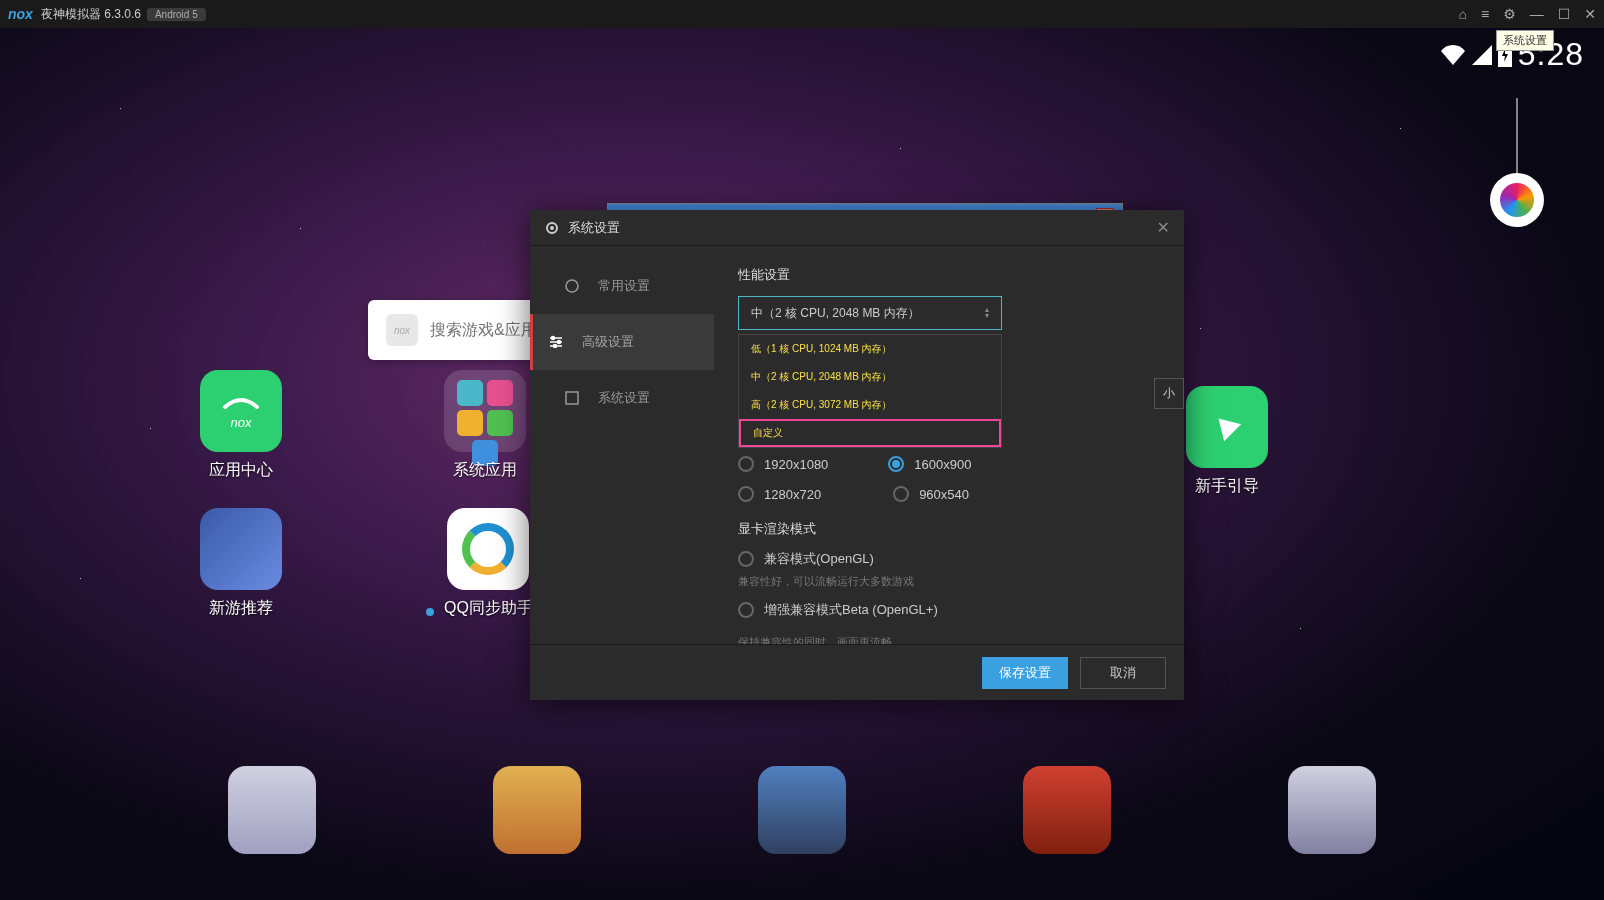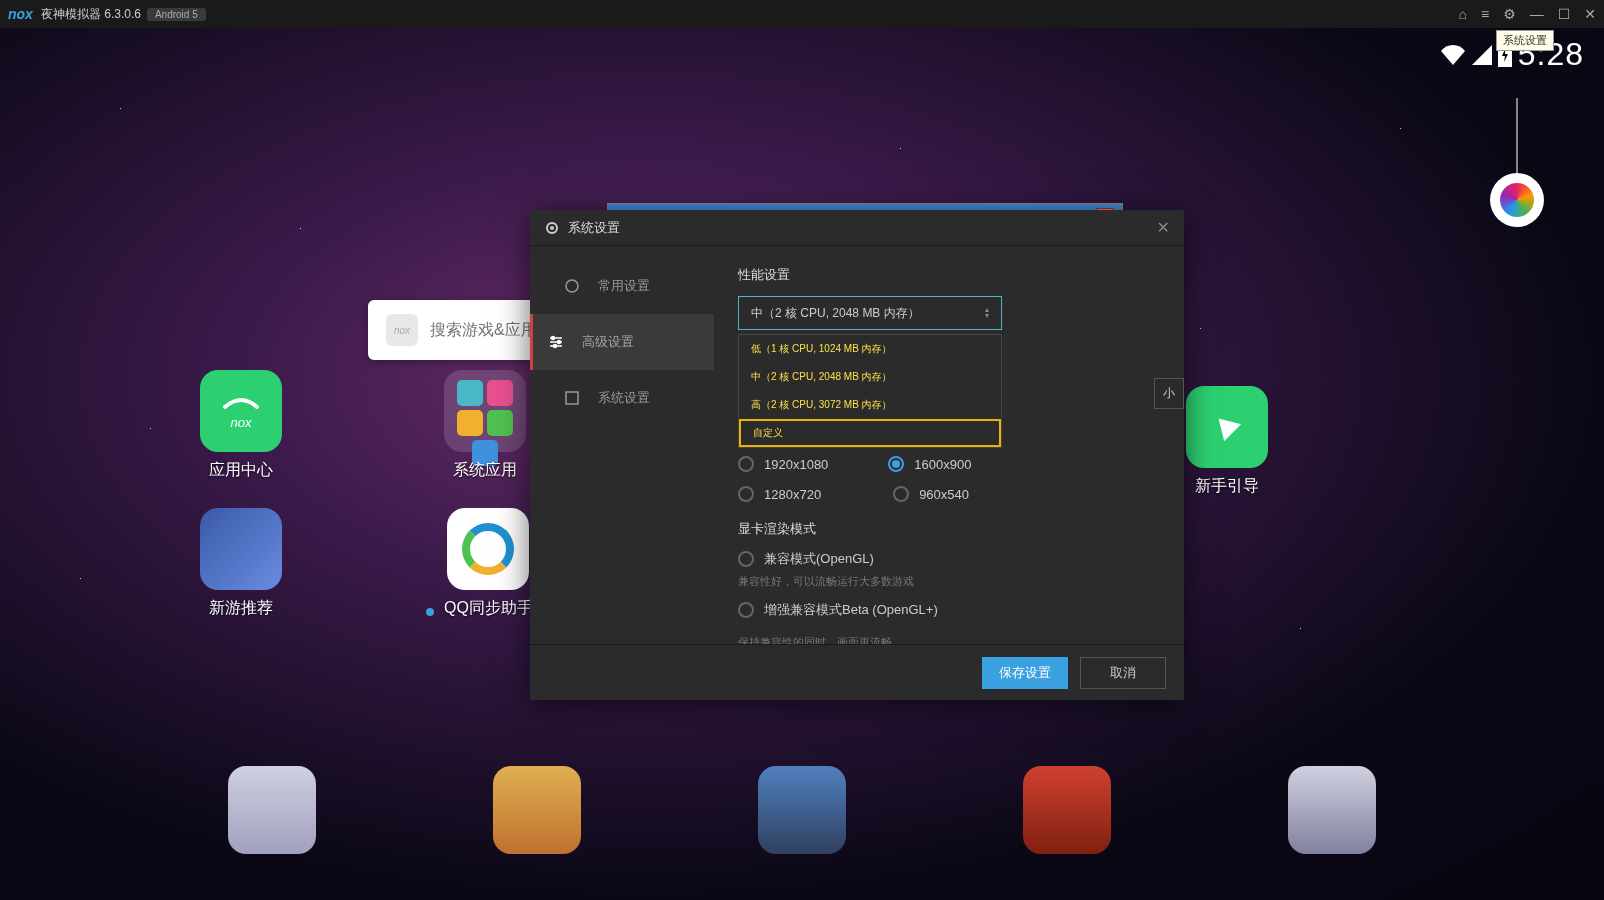--- a/index.html
+++ b/index.html
@@ -39,21 +39,21 @@
 .settings .sidebar .item{height:56px;display:flex;align-items:center;padding:0 34px;color:#999;font-size:13px;cursor:pointer;gap:18px}
 .settings .sidebar .item.active{background:#3a3a3a;color:#a3a3a3;border-left:3px solid #d04040;padding-left:15px}
 .settings .content{flex:1;padding:20px 24px;color:#ccc;font-size:13px;overflow-y:auto;position:relative}
 .settings .content::-webkit-scrollbar{width:6px}
 .settings .content::-webkit-scrollbar-thumb{background:#555}
 .sectlabel{color:#ddd;margin-bottom:12px;font-size:13px}
 .dropdown{width:264px;height:34px;border:1px solid #4ab8c8;background:#2b2b2b;color:#ccc;display:flex;align-items:center;padding:0 12px;font-size:12px;position:relative;cursor:pointer}
 .dropdown .arrows{margin-left:auto;display:flex;flex-direction:column;font-size:8px;line-height:6px;color:#888}
 .ddlist{position:absolute;top:88px;left:24px;width:264px;background:#2b2b2b;border:1px solid #444;z-index:25}
 .ddlist .opt{height:28px;display:flex;align-items:center;padding:0 12px;font-size:10px;color:#fde047;cursor:pointer}
-.ddlist .opt.highlight{border:2px solid #eab308}
+.ddlist .opt.highlight{border:2px solid #ec4899}
 .radiorow{display:flex;gap:60px;margin-bottom:14px}
 .radio{display:flex;align-items:center;gap:10px;cursor:pointer;font-size:13px;color:#ccc}
 .radio .circ{width:16px;height:16px;border:2px solid #666;border-radius:50%;display:flex;align-items:center;justify-content:center}
 .radio.sel .circ{border-color:#3aa0e0}
 .radio.sel .circ::after{content:"";width:8px;height:8px;background:#3aa0e0;border-radius:50%}
 .helptext{font-size:11px;color:#777;margin-bottom:12px}
 .partialbtn{position:absolute;right:0;top:132px;border:1px solid #555;padding:6px 8px;font-size:12px;color:#ccc;background:#2b2b2b}
 .footer{height:56px;border-top:1px solid #1a1a1a;display:flex;align-items:center;justify-content:flex-end;padding:0 18px;gap:12px}
 .btn{width:86px;height:32px;display:flex;align-items:center;justify-content:center;font-size:13px;cursor:pointer}
 .btn.primary{background:#3aa0e0;color:#fff}

